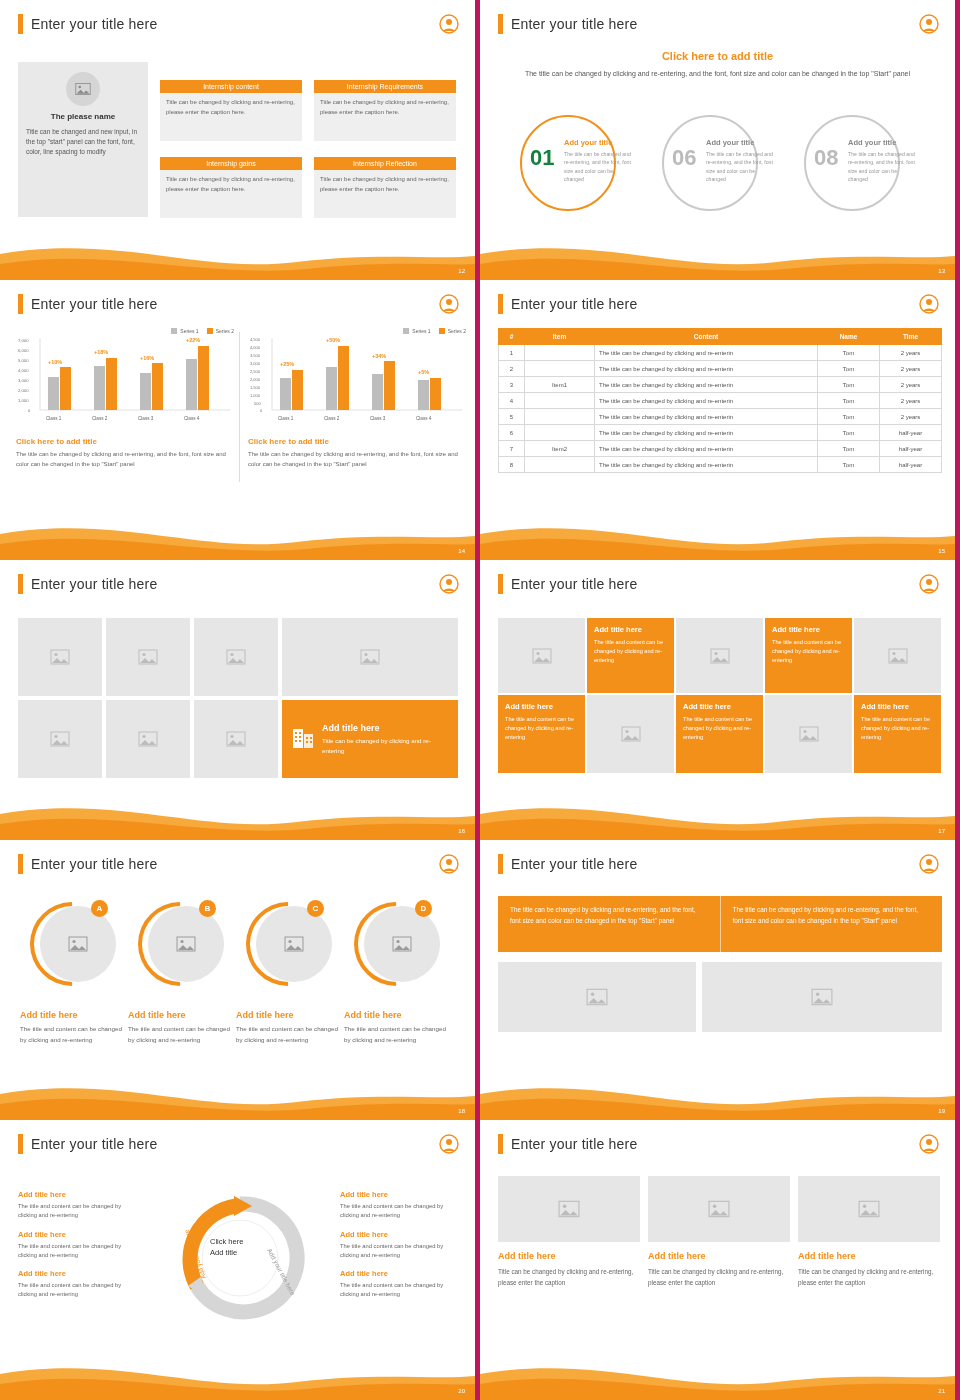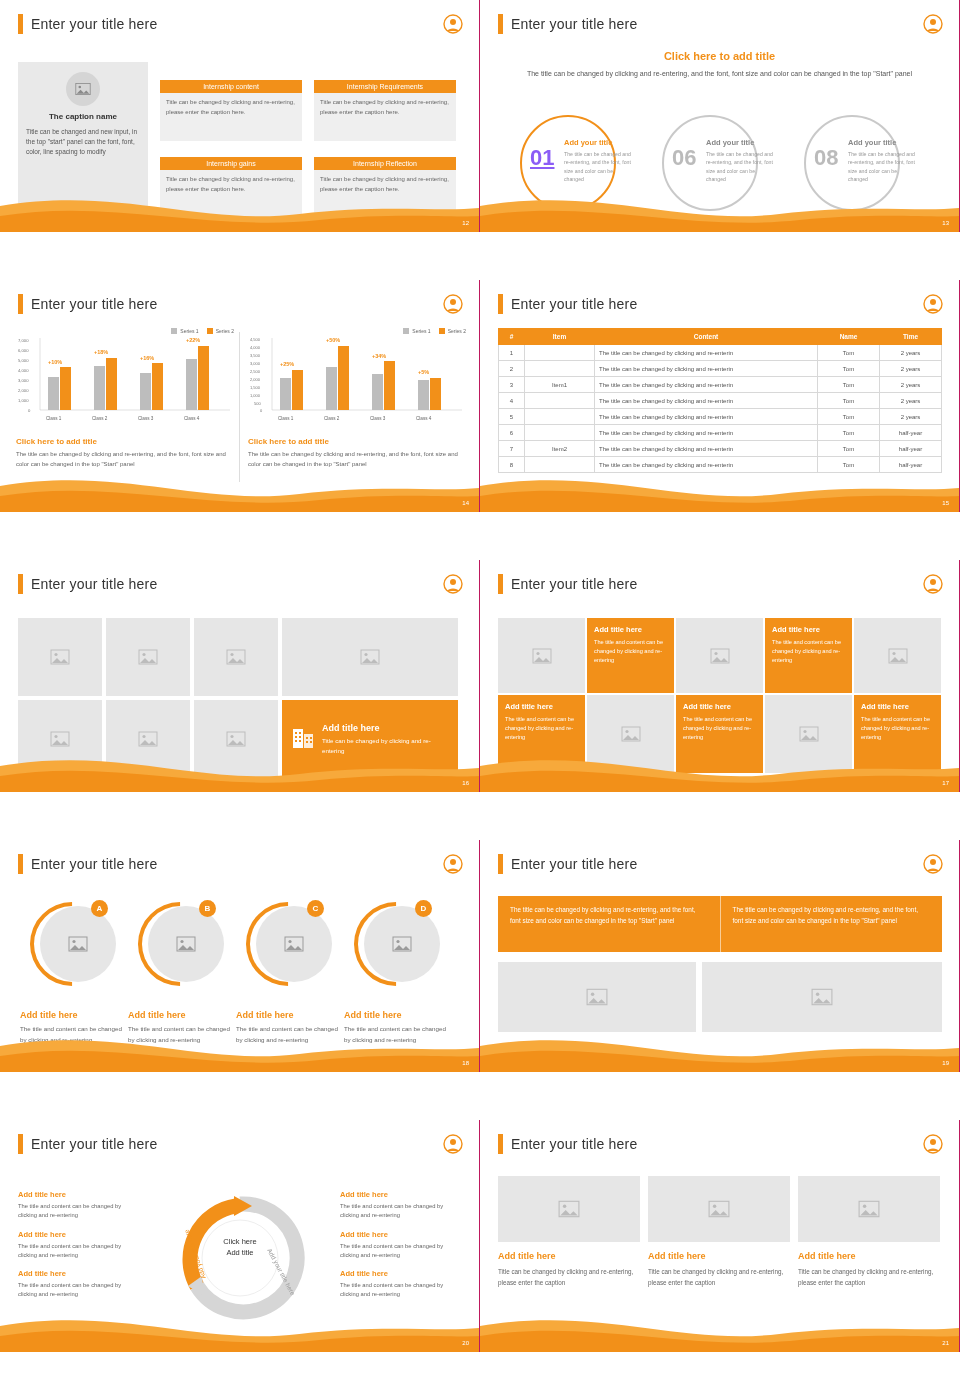--- a/index.html
+++ b/index.html
@@ -4,21 +4,21 @@
 <style>
   * { box-sizing: border-box; }
   html, body { margin:0; padding:0; }
   body {
     width: 960px; height: 1400px;
     background: #ffffff;
     font-family: "Liberation Sans", sans-serif;
     color: #333;
   }
   .deck { display: grid; grid-template-columns: 480px 480px; grid-template-rows: repeat(5, 280px); width:960px; height:1400px; }
-  .slide { position: relative; width:480px; height:232px; background:#fff; overflow:hidden; border-right:1px solid #be185d; }
+  .slide { position: relative; width:480px; height:280px; background:#fff; overflow:hidden; border-right:5px solid #be185d; }
   .slide-inner { position:absolute; inset:0; }
 
   
   .wave { position:absolute; left:0; bottom:0; width:100%; height:46px; overflow:hidden; }
   .wave svg { display:block; width:100%; height:46px; }
 
   .pagenum { position:absolute; right:10px; bottom:6px; font-size:6px; color:#fff; z-index:5; }
 
   
   .hdr { position:absolute; left:18px; top:14px; display:flex; align-items:center; }
@@ -39,21 +39,21 @@
   .s12 .cell { position:absolute; width:142px; }
   .s12 .cell .h { font-size:7px; color:#fff; background:#F29019; text-align:center; padding:3px 0; }
   .s12 .cell .b { font-size:6px; color:#666; background:#efefef; padding:5px 6px; line-height:1.6; height:48px; }
 
   
   .s13 .c-title { position:absolute; top:50px; width:100%; text-align:center; font-size:11px; color:#F29019; font-weight:bold; }
   .s13 .c-sub { position:absolute; top:68px; width:100%; text-align:center; font-size:7px; color:#555; line-height:1.7; }
   .s13 .circ { position:absolute; top:115px; width:96px; height:96px; border-radius:50%; border:2px solid #c9c9c9; }
   .s13 .circ.active { border-color:#F29019; }
   .s13 .num { position:absolute; font-size:22px; font-weight:bold; color:#bbb; }
-  .s13 .num.active { color:#8b5cf6;text-decoration:underline; }
+  .s13 .num.active { color:#15803d; }
   .s13 .ctxt { position:absolute; width:70px; }
   .s13 .ctxt .t { font-size:7.5px; font-weight:bold; color:#888; margin-bottom:3px; }
   .s13 .ctxt .t.active { color:#F29019; }
   .s13 .ctxt .d { font-size:5.2px; color:#999; line-height:1.6; }
 
   
   .s14 .chart { position:absolute; top:48px; width:218px; height:112px; }
   .s14 .legend { position:absolute; top:0; right:0; font-size:5px; color:#666; display:flex; gap:8px; }
   .s14 .lg { display:flex; align-items:center; gap:3px; }
   .s14 .sw { width:6px; height:6px; display:inline-block; }
@@ -96,21 +96,21 @@
   .s19 .imgs { position:absolute; top:122px; left:18px; width:444px; display:flex; gap:6px; }
   .s19 .imgs .ph { height:70px; }
 
   
   .s20 .col { position:absolute; width:122px; }
   .s20 .blk { margin-bottom:9px; }
   .s20 .blk .t { font-size:7.5px; font-weight:bold; color:#F29019; margin-bottom:3px; }
   .s20 .blk .d { font-size:5.8px; color:#666; line-height:1.6; }
   .s20 .blk.r { text-align:left; }
   .s20 .cyc { position:absolute; left:172px; top:70px; width:136px; height:136px; }
-  .s20 .cyc .ctr { position:absolute; left:38px; top:46px; width:60px; text-align:center; font-size:7.5px; color:#333; line-height:1.5; }
+  .s20 .cyc .ctr { position:absolute; left:38px; top:46px; width:60px; text-align:left; font-size:7.5px; color:#333; line-height:1.5; }
 
   
   .s21 .cards { position:absolute; left:18px; top:56px; display:flex; gap:8px; }
   .s21 .card { width:142px; }
   .s21 .card .ph { height:66px; }
   .s21 .card .t { font-size:9px; font-weight:bold; color:#F29019; margin:9px 0 5px; }
   .s21 .card .d { font-size:6.3px; color:#666; line-height:1.8; }
 </style>
 </head>
 <body>
@@ -132,21 +132,21 @@
       </div>
 
       <div class="leftcard">
         <div class="avatar">
           <svg width="16" height="14" viewBox="0 0 20 16">
               <rect x="1" y="1" width="18" height="14" fill="none" stroke="#8a8a8a" stroke-width="1"></rect>
               <circle cx="6" cy="5.5" r="1.6" fill="#8a8a8a"></circle>
               <path d="M2 14l5-5 4 4 3-3 4 4z" fill="#8a8a8a"></path>
             </svg>
         </div>
-        <div class="cname">The caption name</div>
+        <div class="cname">The please name</div>
         <div class="cbody">Title can be changed and new input, in the top "start" panel can the font, font, color, line spacing to modify</div>
       </div>
 
       <div class="cell" style="left:160px; top:80px;">
         <div class="h">Internship content</div>
         <div class="b">Title can be changed by clicking and re-entering, please enter the caption here.</div>
       </div>
       <div class="cell" style="left:314px; top:80px;">
         <div class="h">Internship Requirements</div>
         <div class="b">Title can be changed by clicking and re-entering, please enter the caption here.</div>

